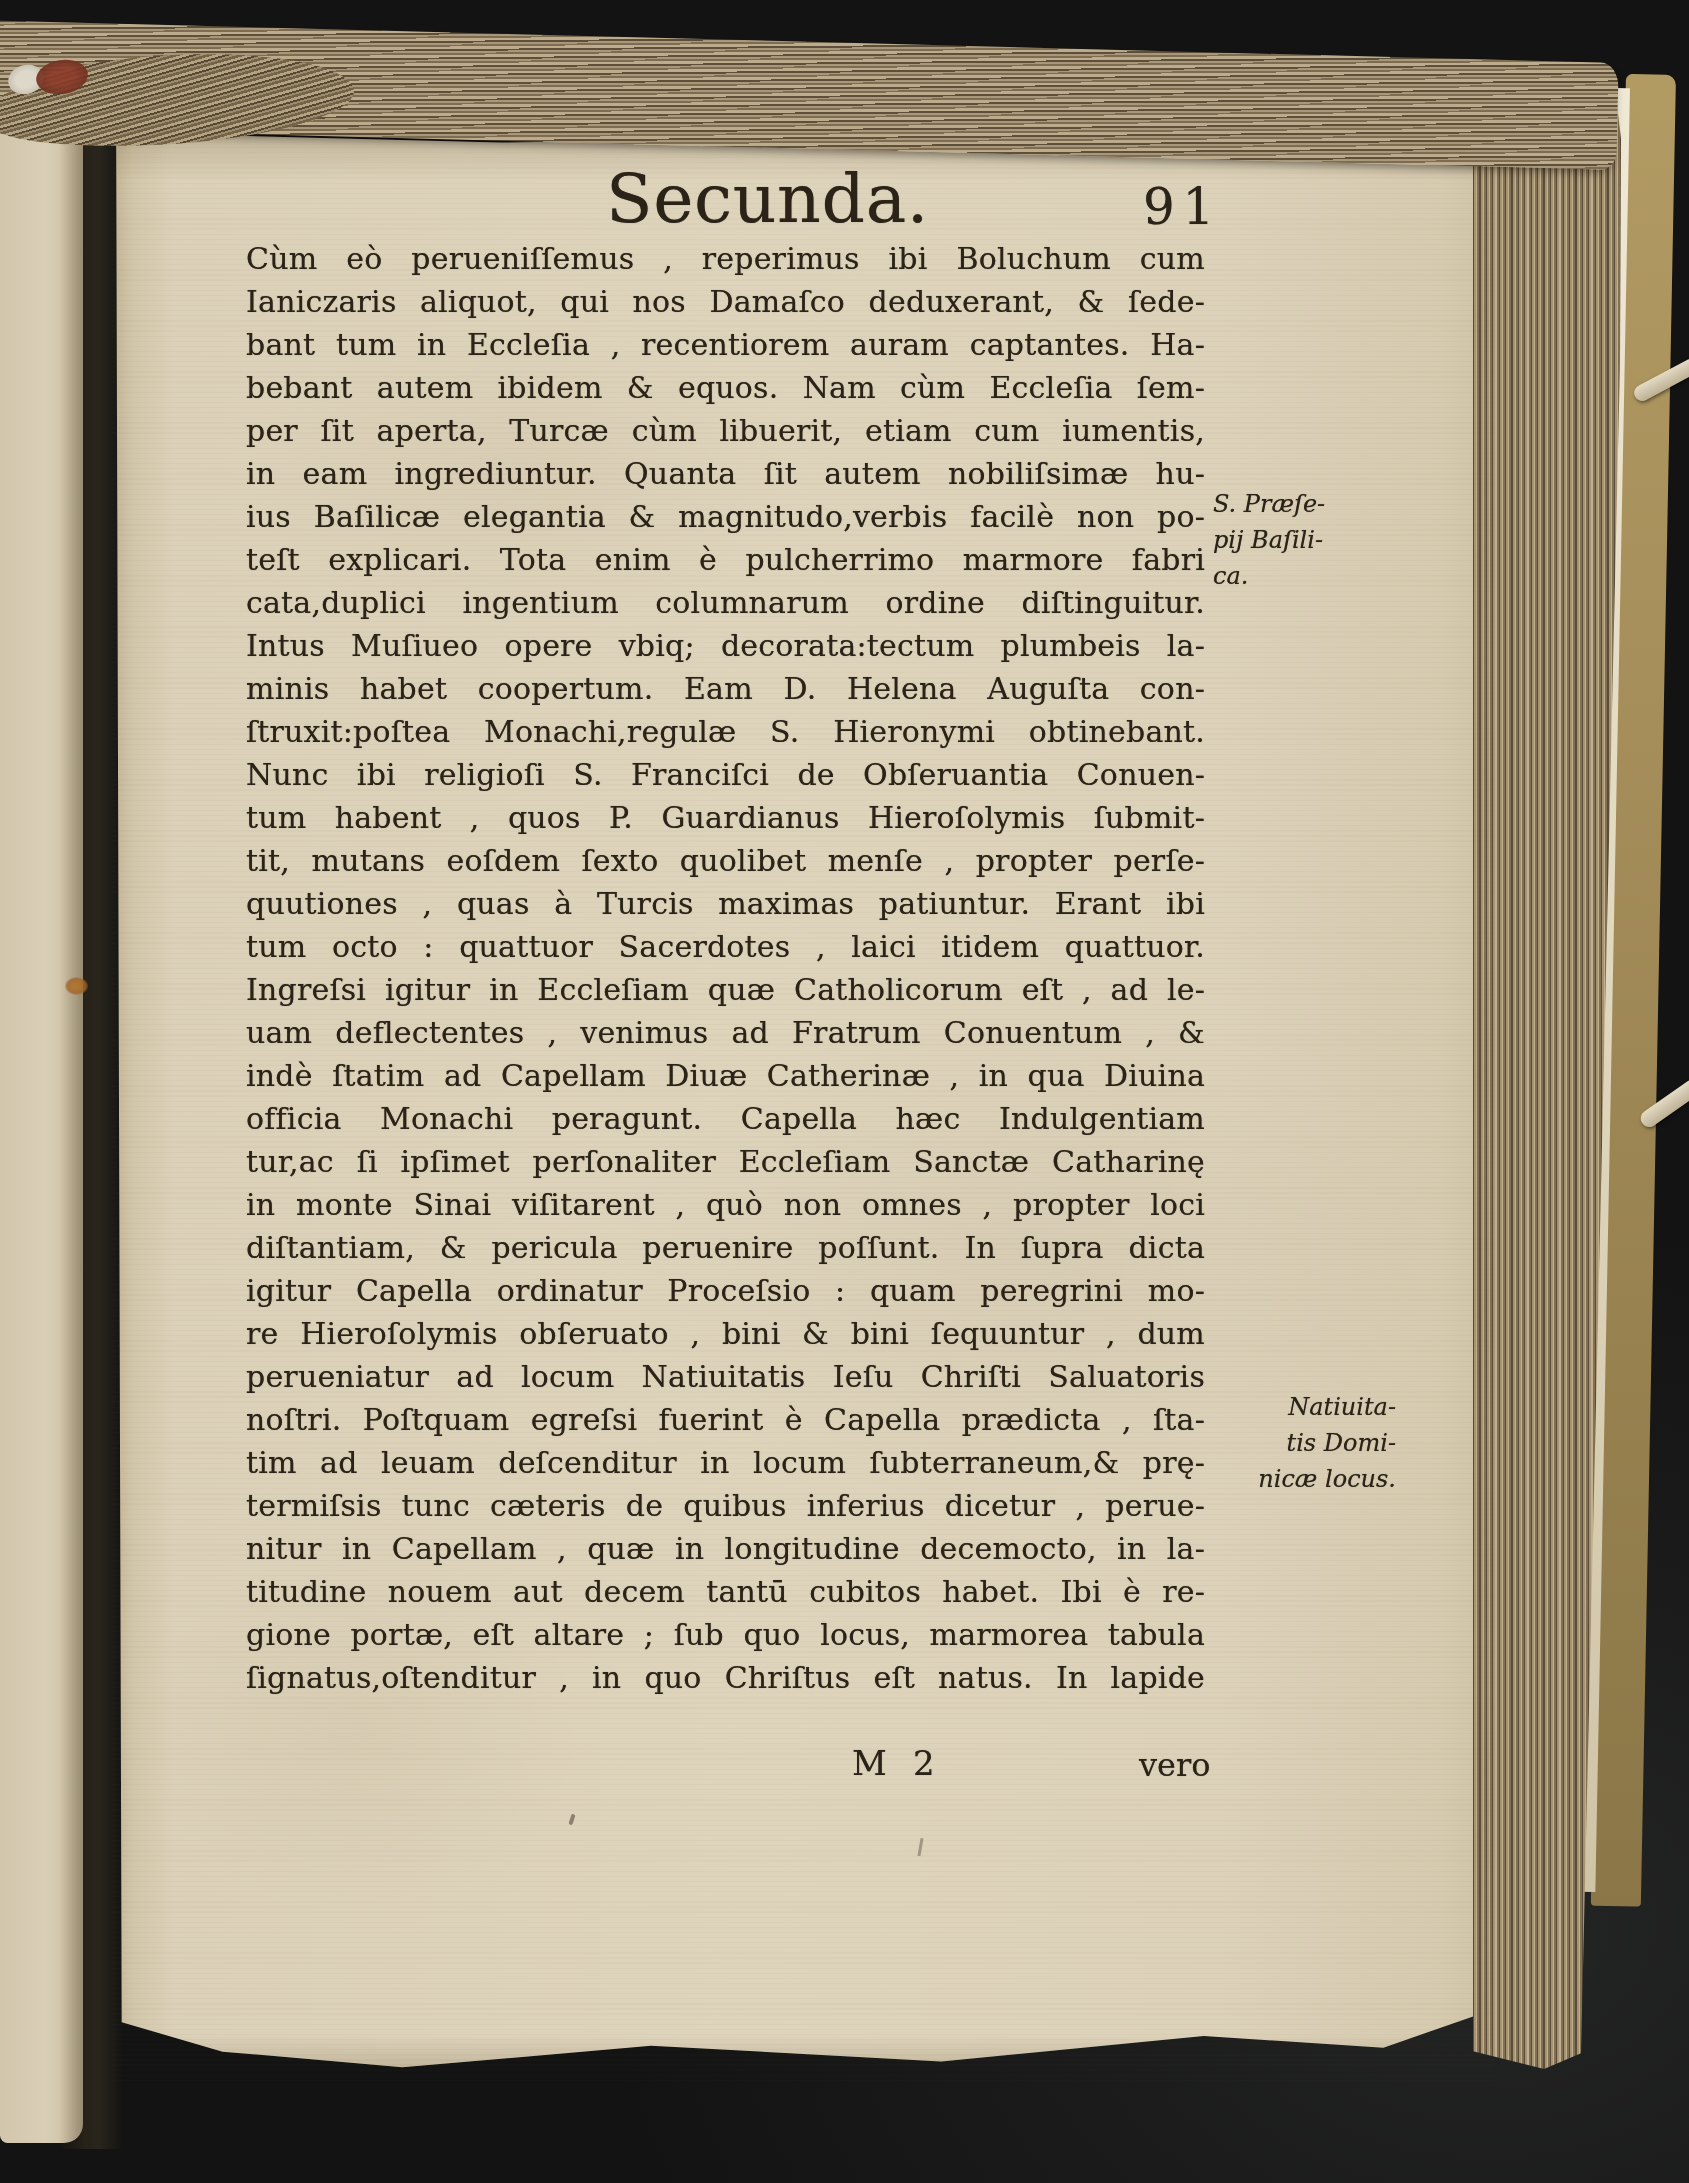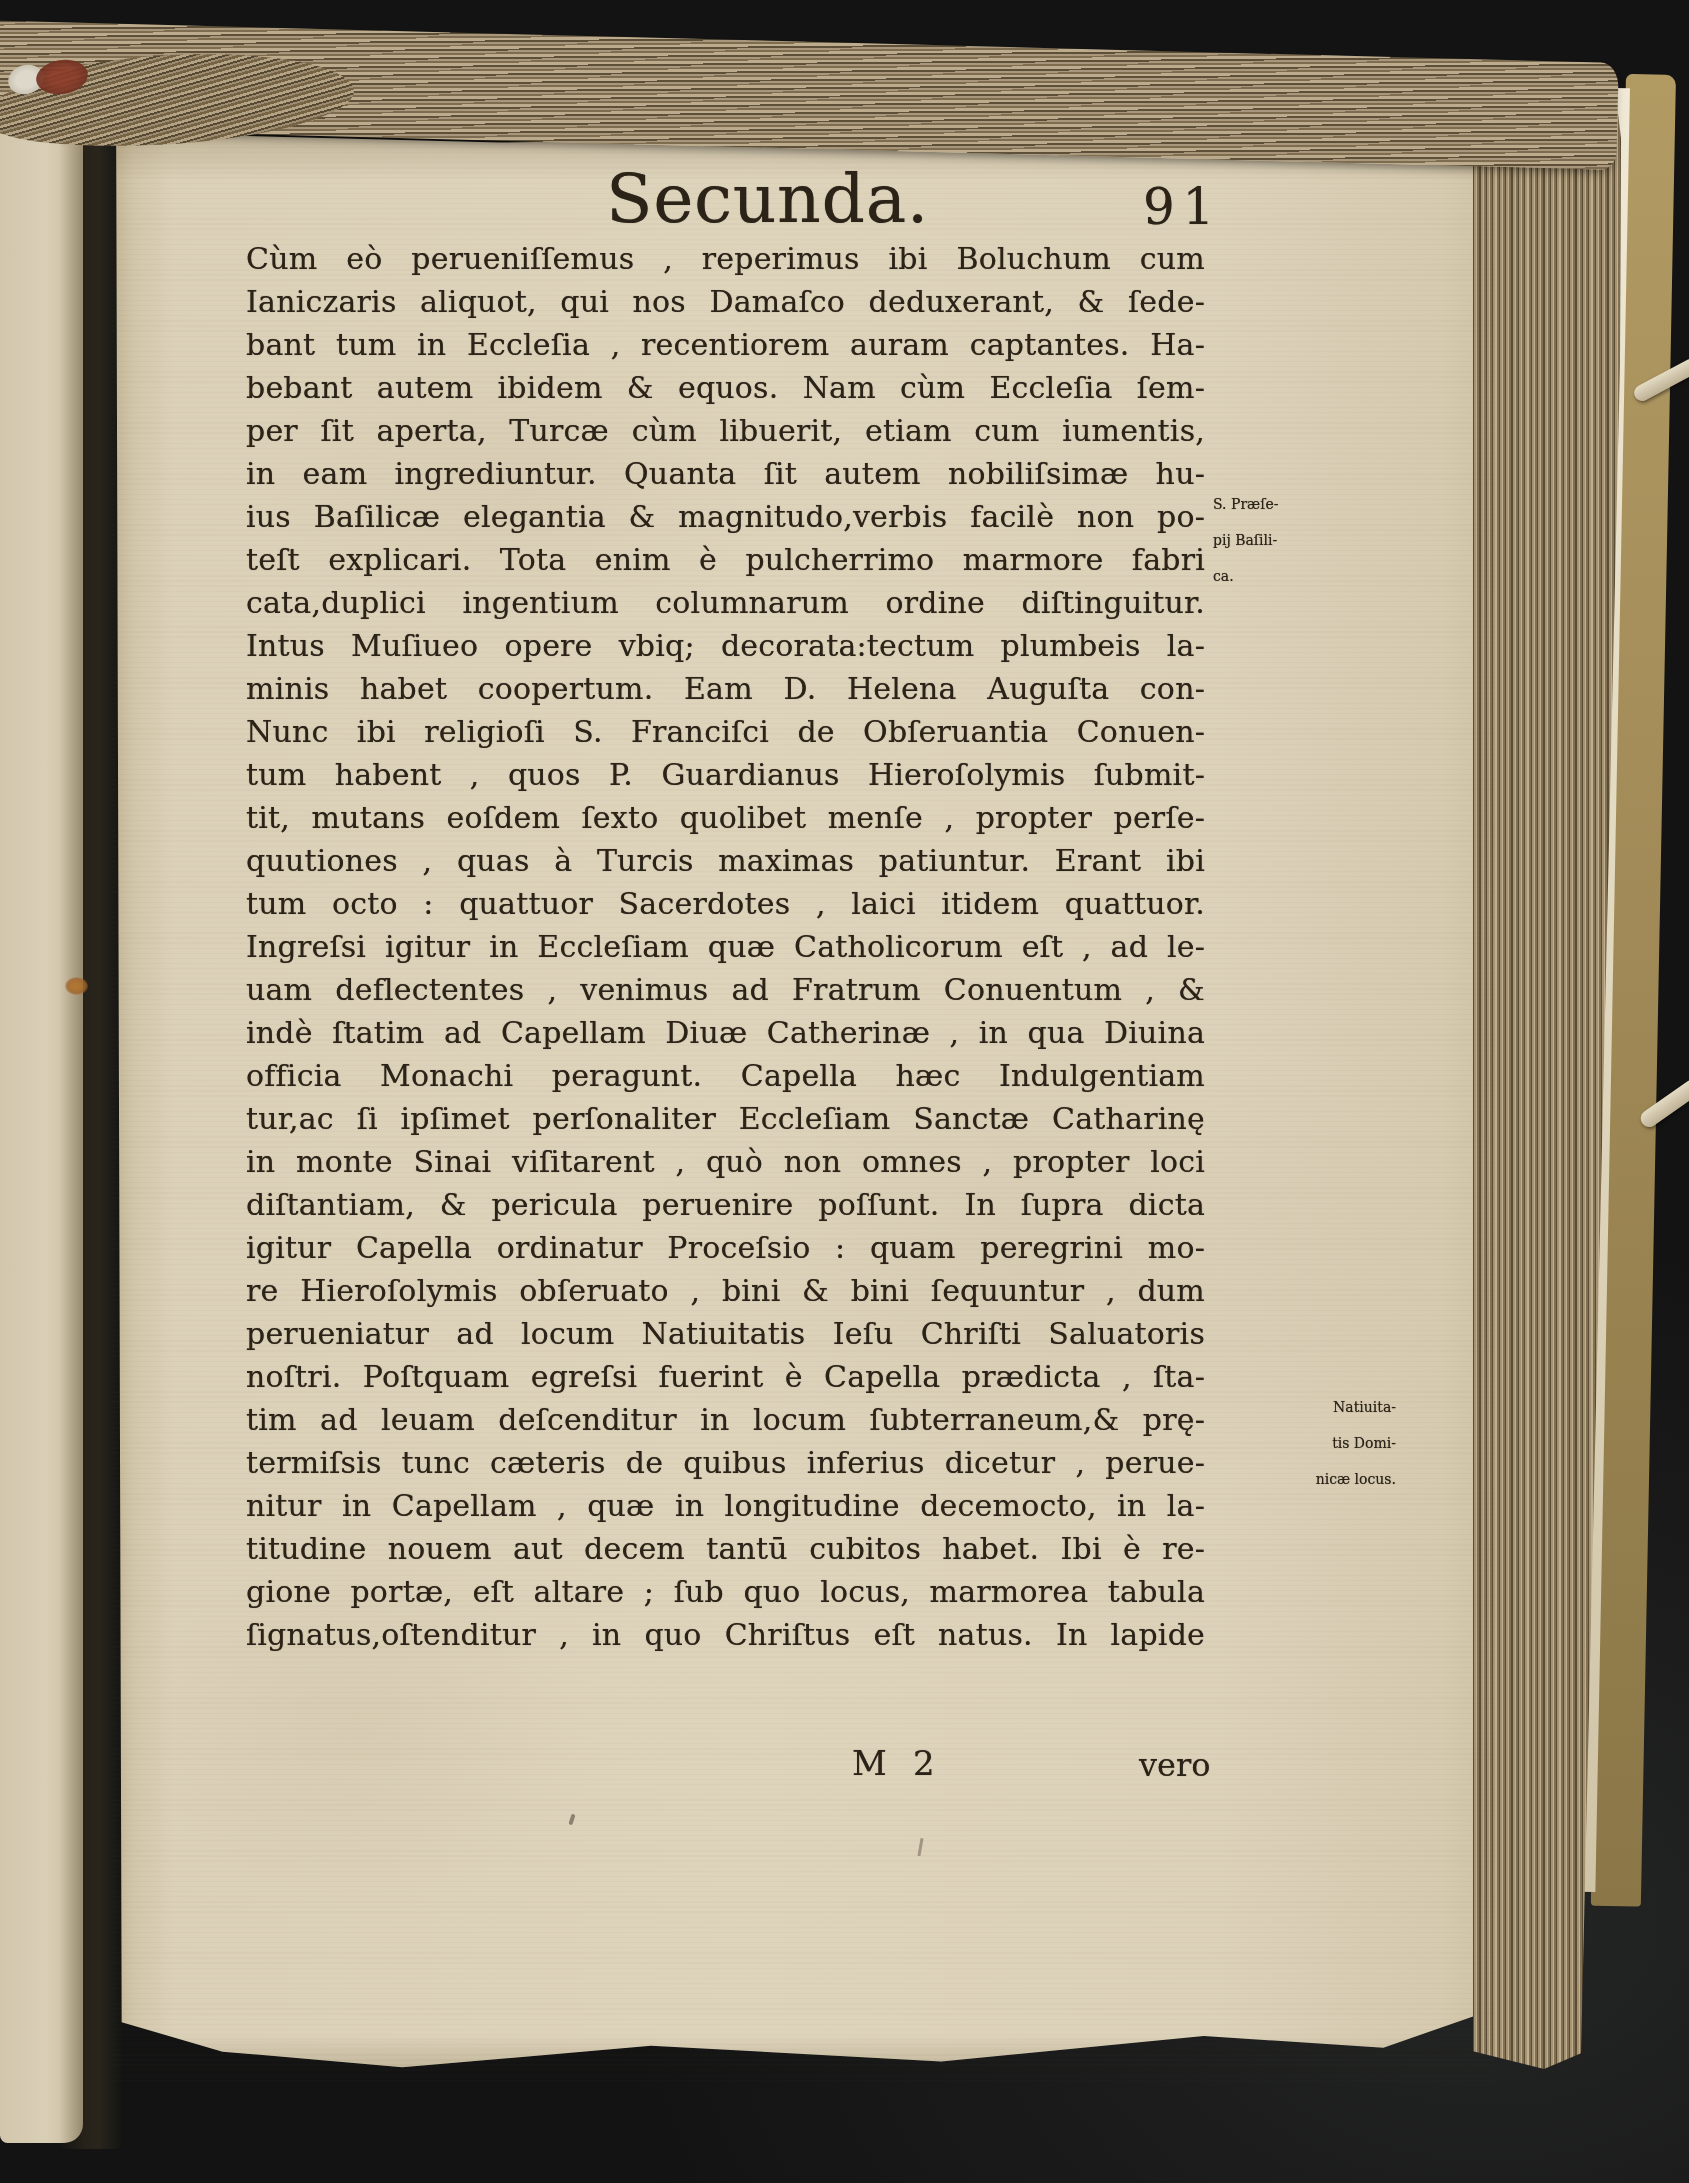--- a/index.html
+++ b/index.html
@@ -70,21 +70,21 @@
     box-shadow:0 1.9px 3.8px rgba(0,0,0,.5);}
   .cord1{left:1631px;top:372px;width:71px;height:16px;transform:rotate(-28deg);}
   .cord2{left:1636px;top:1095px;width:69px;height:16.5px;transform:rotate(-35deg);}
   
   .ink{color:#2b2318;text-shadow:0 0 0.8px rgba(43,35,24,.6);}
   .running-title{position:absolute;left:606px;top:163px;z-index:10;font-size:68px;line-height:1.05;letter-spacing:0.6px;}
   .page-num{position:absolute;left:1143px;top:182px;z-index:10;font-size:50px;line-height:1;letter-spacing:7.6px;}
   .text-block{position:absolute;left:246px;top:237px;width:959px;z-index:10;}
   .line{font-size:30px;line-height:43px;letter-spacing:0.2px;word-spacing:1.3px;
     text-align:justify;text-align-last:justify;white-space:normal;}
-  .note{position:absolute;width:167px;z-index:10;font-size:14px;line-height:36px;}
+  .note{position:absolute;width:167px;z-index:10;font-style:italic;font-size:24px;line-height:36px;}
   .note1{left:1213px;top:486px;}
   .note2{left:1229px;top:1389px;text-align:right;}
   .signature{position:absolute;left:852px;top:1746px;z-index:10;font-size:34px;word-spacing:15.3px;line-height:1;}
   .catchword{position:absolute;left:1139px;top:1749px;z-index:10;font-size:32px;line-height:1;}
   
   .stain{position:absolute;left:65px;top:977px;width:23px;height:18px;z-index:6;
     background:radial-gradient(#b06f24 20%,#a0642a 55%,rgba(160,100,42,0) 80%);border-radius:50%;opacity:.85;}
   .speck1{position:absolute;left:570px;top:1814px;width:3.8px;height:10.8px;z-index:10;background:#4a4036;
     border-radius:1.9px;transform:rotate(18deg);opacity:.55;}
   .speck2{position:absolute;left:919px;top:1838px;width:2.5px;height:18px;z-index:10;background:#5a4e40;
@@ -122,20 +122,21 @@
       <div class="line ink">Ianiczaris aliquot, qui nos Damaſco deduxerant, &amp; ſede-</div>
       <div class="line ink">bant tum in Eccleſia , recentiorem auram captantes. Ha-</div>
       <div class="line ink">bebant autem ibidem &amp; equos. Nam cùm Eccleſia ſem-</div>
       <div class="line ink">per ſit aperta, Turcæ cùm libuerit, etiam cum iumentis,</div>
       <div class="line ink">in eam ingrediuntur. Quanta ſit autem nobiliſsimæ hu-</div>
       <div class="line ink">ius Baſilicæ elegantia &amp; magnitudo,verbis facilè non po-</div>
       <div class="line ink">teſt explicari. Tota enim è pulcherrimo marmore fabri</div>
       <div class="line ink">cata,duplici ingentium columnarum ordine diſtinguitur.</div>
       <div class="line ink">Intus Muſiueo opere vbiq; decorata:tectum plumbeis la-</div>
       <div class="line ink">minis habet coopertum. Eam D. Helena Auguſta con-</div>
+      <div class="line ink">ſtruxit:poſtea Monachi,regulæ S. Hieronymi obtinebant.</div>
       <div class="line ink">Nunc ibi religioſi S. Franciſci de Obſeruantia Conuen-</div>
       <div class="line ink">tum habent , quos P. Guardianus Hieroſolymis ſubmit-</div>
       <div class="line ink">tit, mutans eoſdem ſexto quolibet menſe , propter perſe-</div>
       <div class="line ink">quutiones , quas à Turcis maximas patiuntur. Erant ibi</div>
       <div class="line ink">tum octo : quattuor Sacerdotes , laici itidem quattuor.</div>
       <div class="line ink">Ingreſsi igitur in Eccleſiam quæ Catholicorum eſt , ad le-</div>
       <div class="line ink">uam deflectentes , venimus ad Fratrum Conuentum , &amp;</div>
       <div class="line ink">indè ſtatim ad Capellam Diuæ Catherinæ , in qua Diuina</div>
       <div class="line ink">officia Monachi peragunt. Capella hæc Indulgentiam</div>
       <div class="line ink">tur,ac ſi ipſimet perſonaliter Eccleſiam Sanctæ Catharinę</div>

